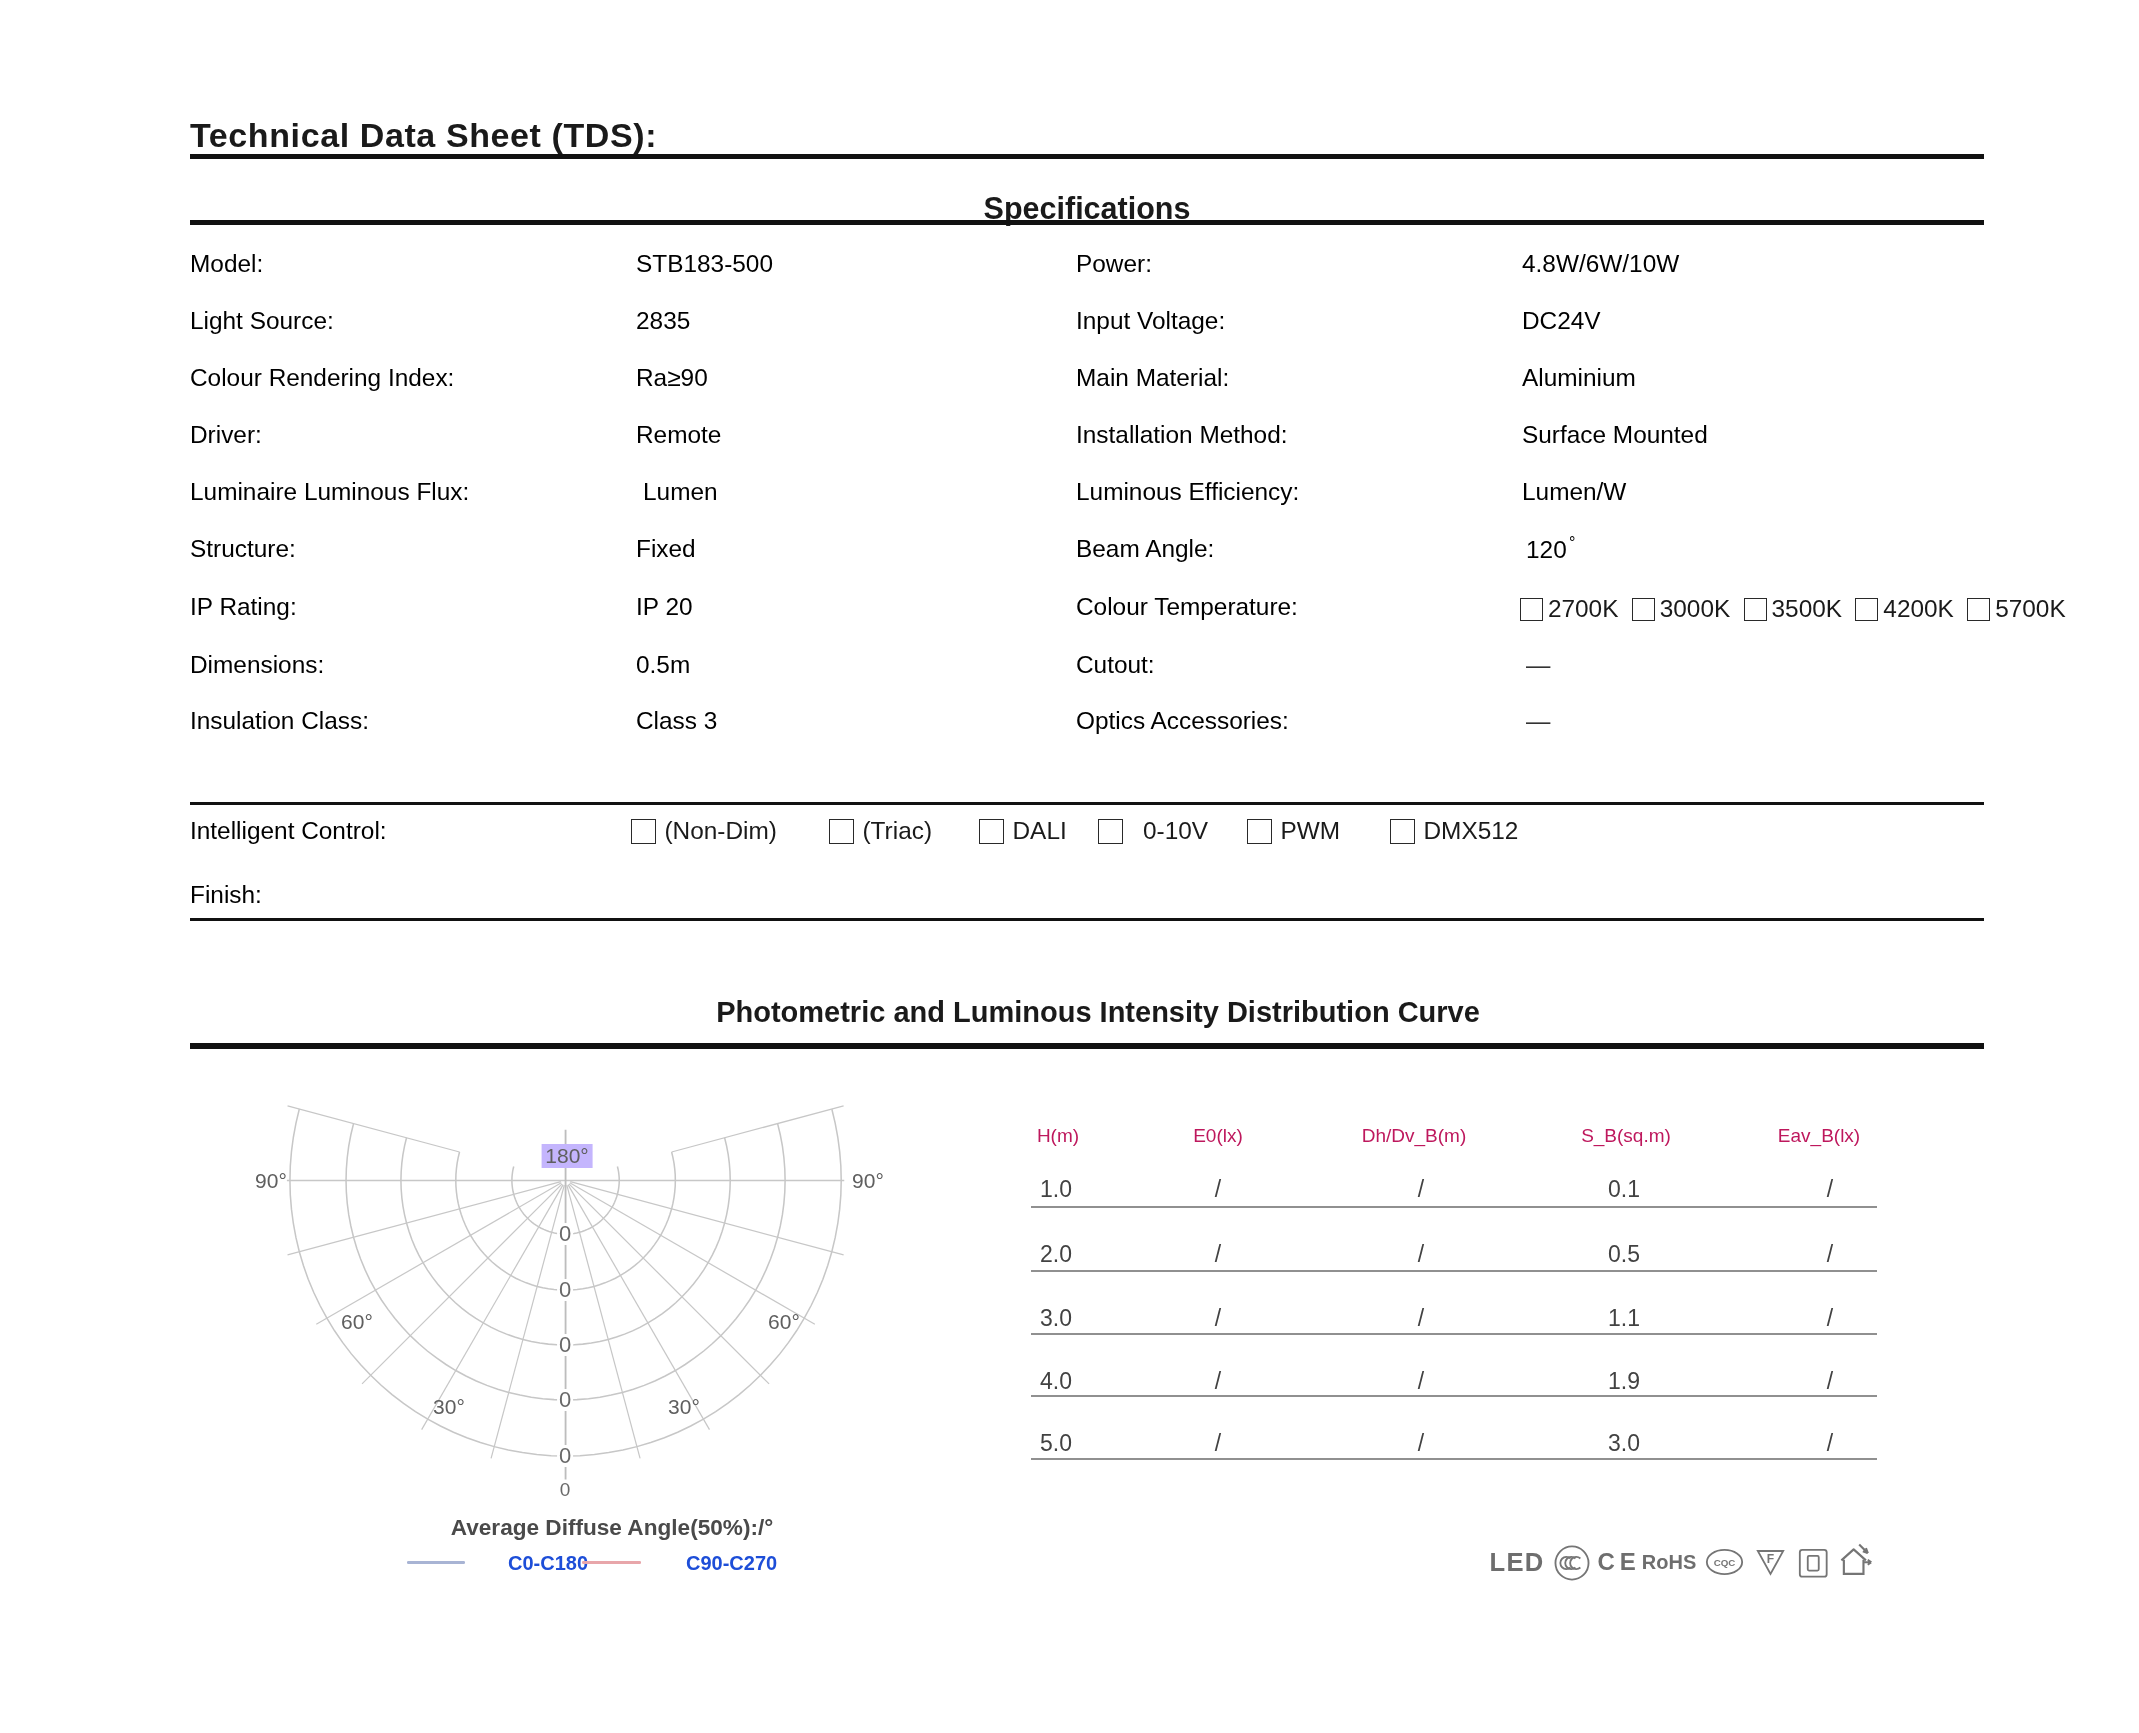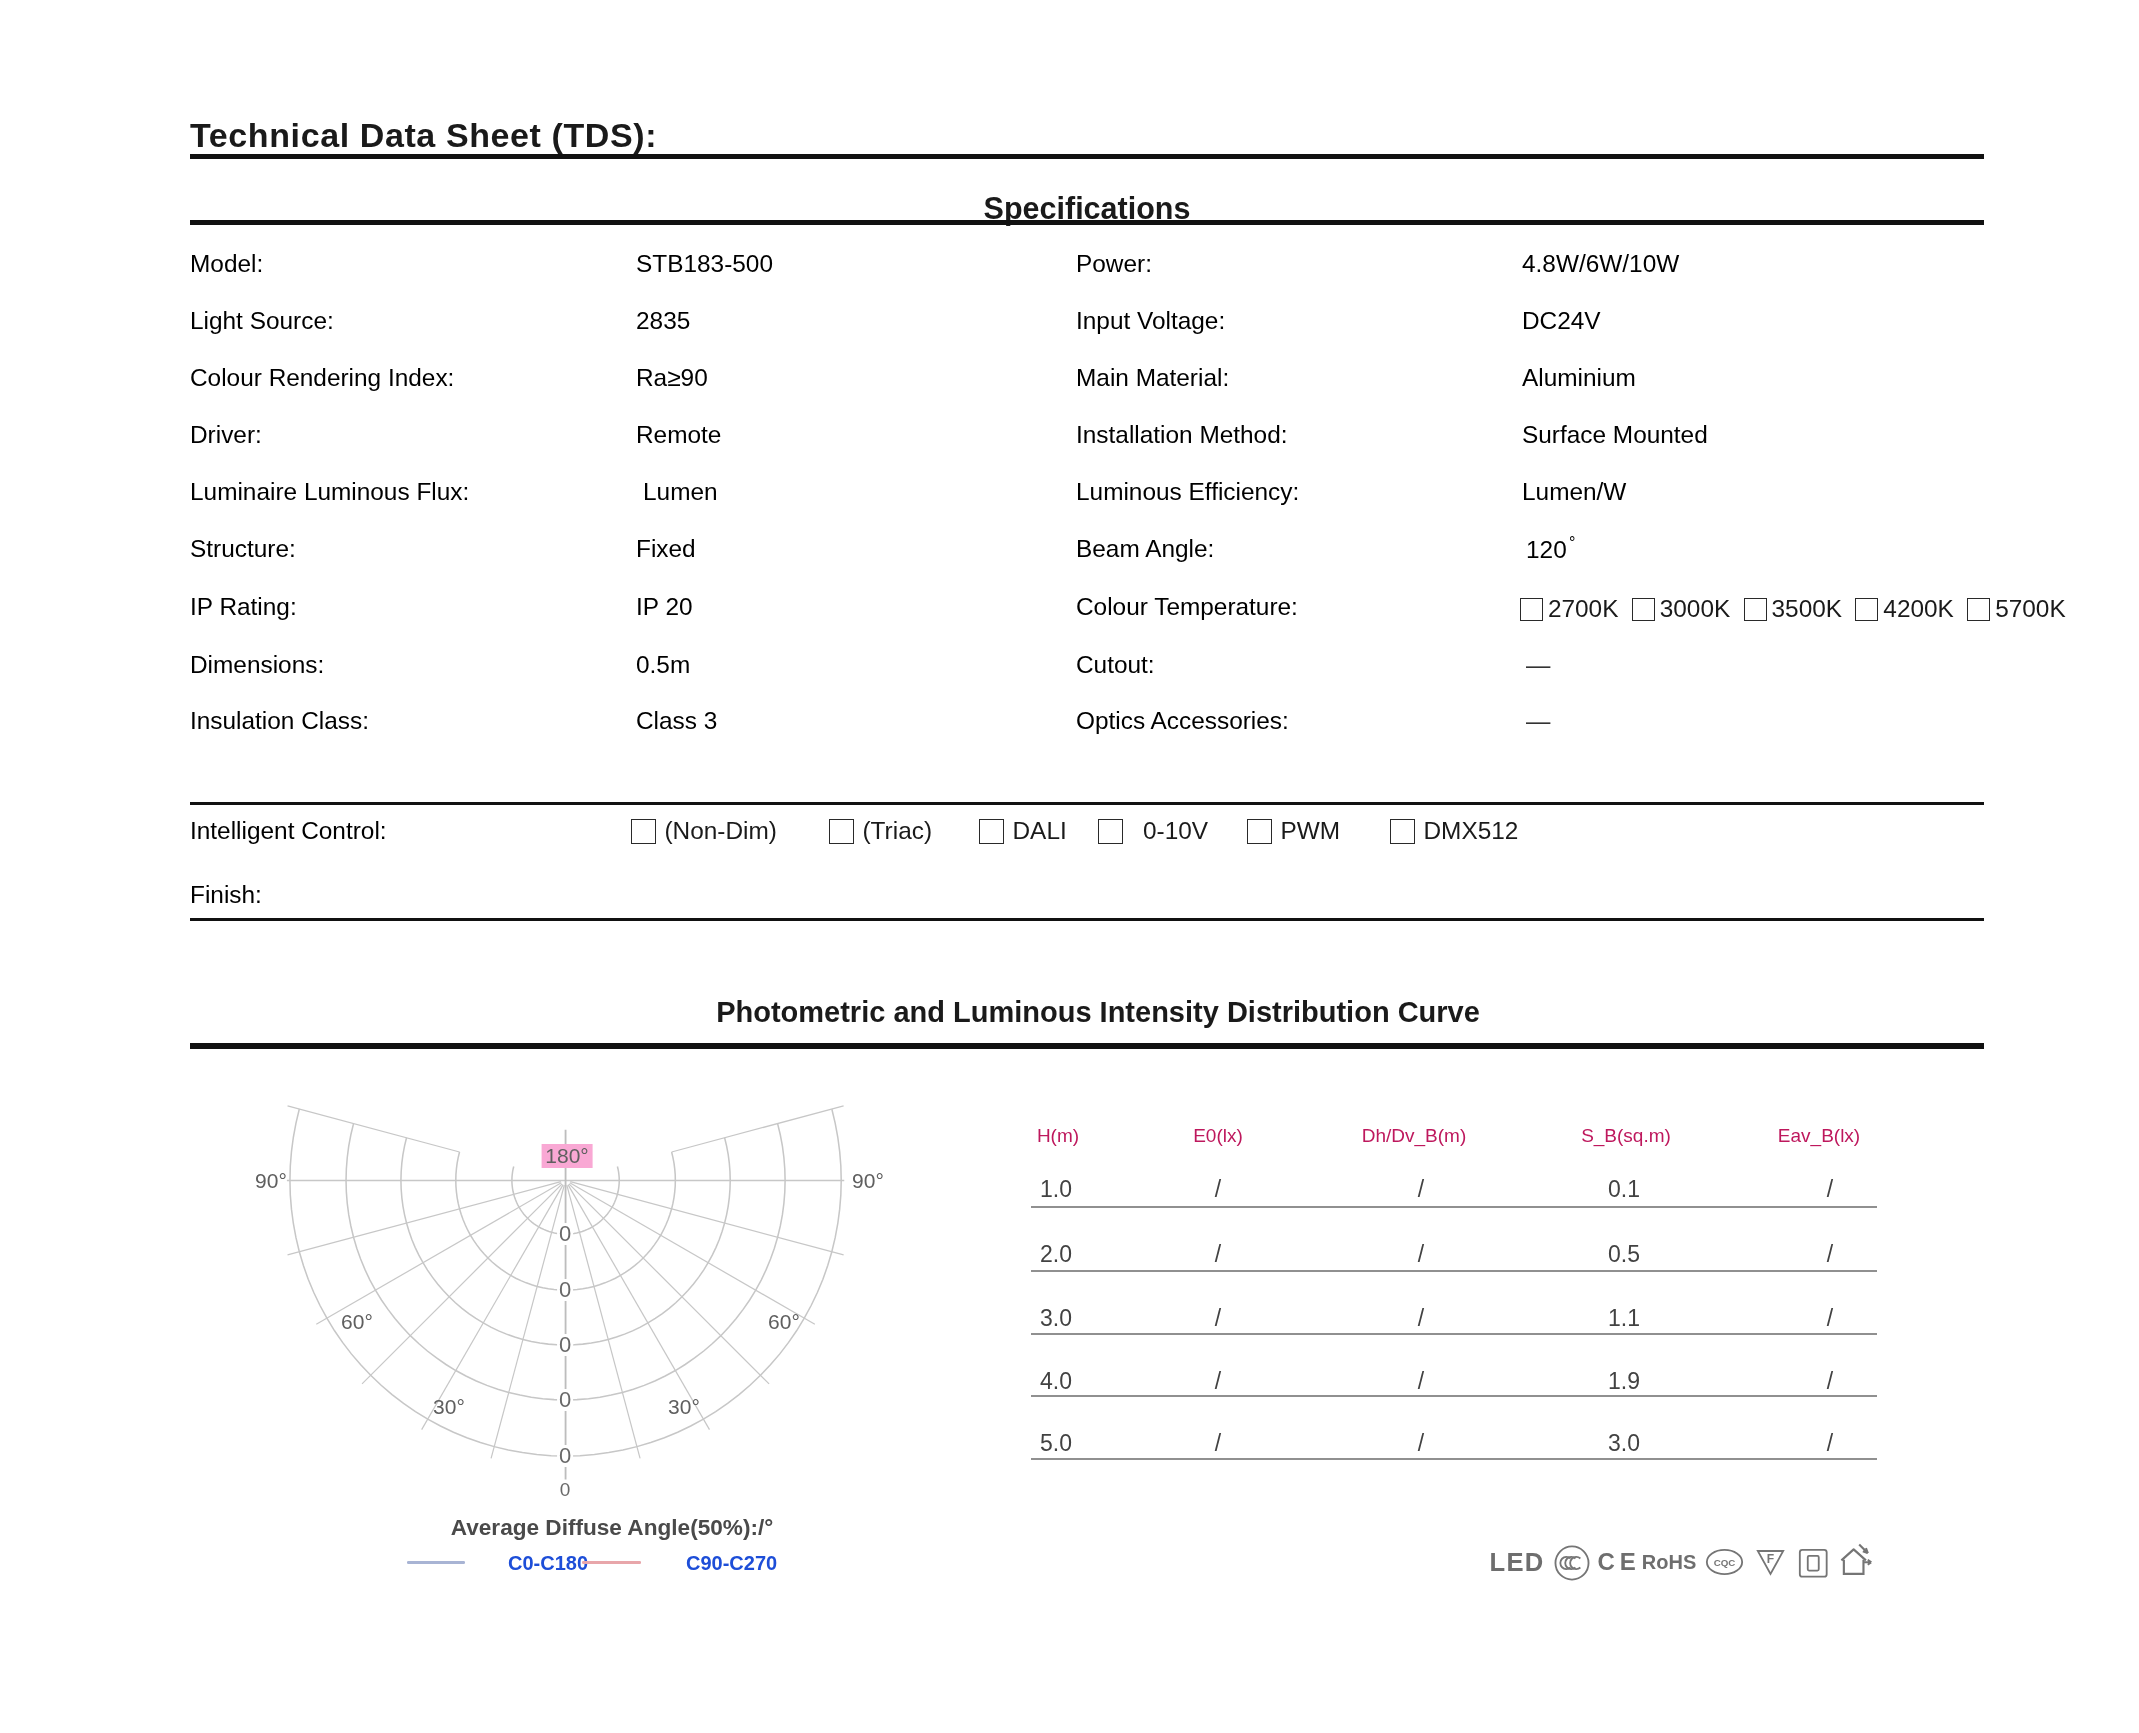--- a/index.html
+++ b/index.html
@@ -158,21 +158,21 @@
       <line x1="929.0705523608202" y1="1942.7274066103125" x2="1049.1625892883899" y2="2390.9169900084403" stroke="#c7c7c7" stroke-width="2"></line>
       <line x1="931" y1="1941.9282032302756" x2="1163" y2="2343.763990586255" stroke="#c7c7c7" stroke-width="2"></line>
       <line x1="932.6568542494924" y1="1940.6568542494924" x2="1260.7544007200504" y2="2268.7544007200504" stroke="#c7c7c7" stroke-width="2"></line>
       <line x1="933.9282032302755" y1="1939" x2="1335.763990586255" y2="2171" stroke="#c7c7c7" stroke-width="2"></line>
       <line x1="934.7274066103125" y1="1937.07055236082" x2="1382.9169900084403" y2="2057.16258928839" stroke="#c7c7c7" stroke-width="2"></line>
       <line x1="1100.8666487320322" y1="1888.4125718815462" x2="1382.9169900084403" y2="1812.8374107116101" stroke="#c7c7c7" stroke-width="2"></line>
       <line x1="470" y1="1935" x2="1384" y2="1935" stroke="#c7c7c7" stroke-width="2.5"></line>
       <line x1="927" y1="1852" x2="927" y2="2442" stroke="#bdbdbd" stroke-width="3"></line>
     </svg>
 
-  <div class="abs ctr anglbl" style="left:567px;top:1156px;background:#f9a8d4;padding:0 3.7px">180°</div>
+  <div class="abs ctr anglbl" style="left:567px;top:1156px;background:#c4b5fd;padding:0 3.7px">180°</div>
   <div class="abs ctr anglbl" style="left:271px;top:1181px">90°</div>
   <div class="abs ctr anglbl" style="left:868px;top:1181px">90°</div>
   <div class="abs ctr anglbl" style="left:357px;top:1322px">60°</div>
   <div class="abs ctr anglbl" style="left:784px;top:1322px">60°</div>
   <div class="abs ctr anglbl" style="left:449px;top:1407px">30°</div>
   <div class="abs ctr anglbl" style="left:684px;top:1407px">30°</div>
   <div class="abs ctr zero" style="left:565px;top:1234px">0</div>
   <div class="abs ctr zero" style="left:565px;top:1290px">0</div>
   <div class="abs ctr zero" style="left:565px;top:1345px">0</div>
   <div class="abs ctr zero" style="left:565px;top:1400px">0</div>

